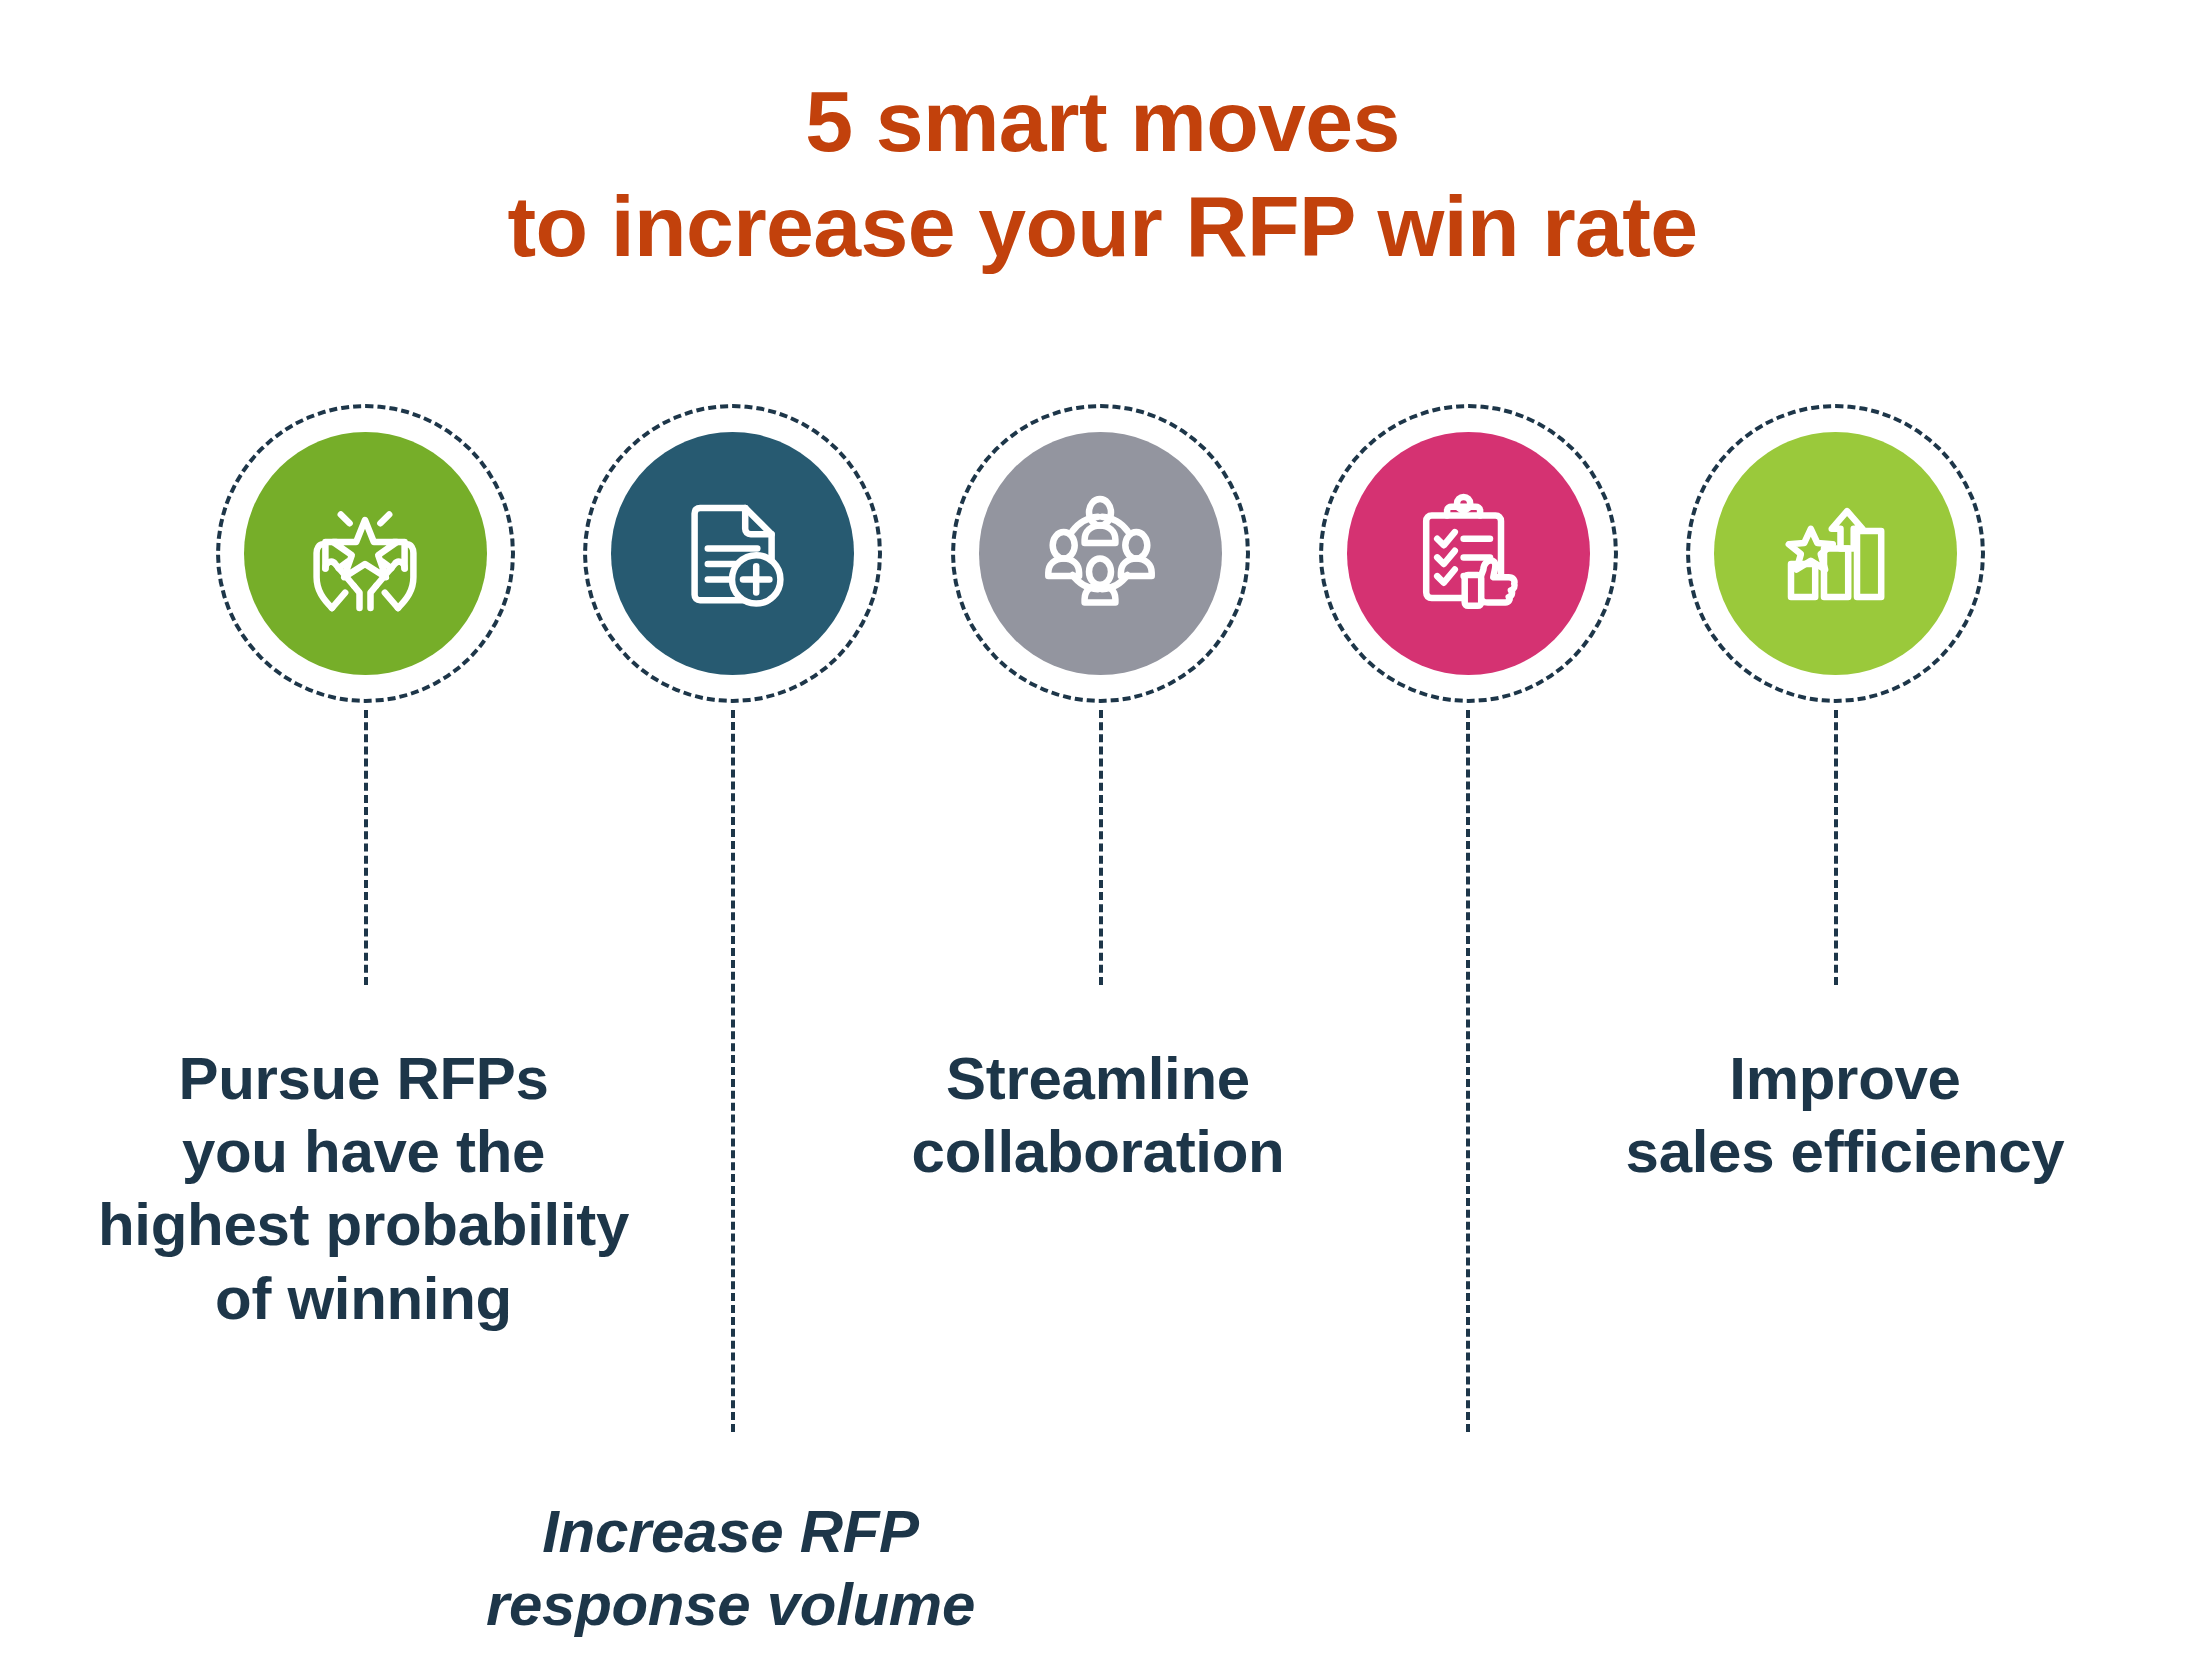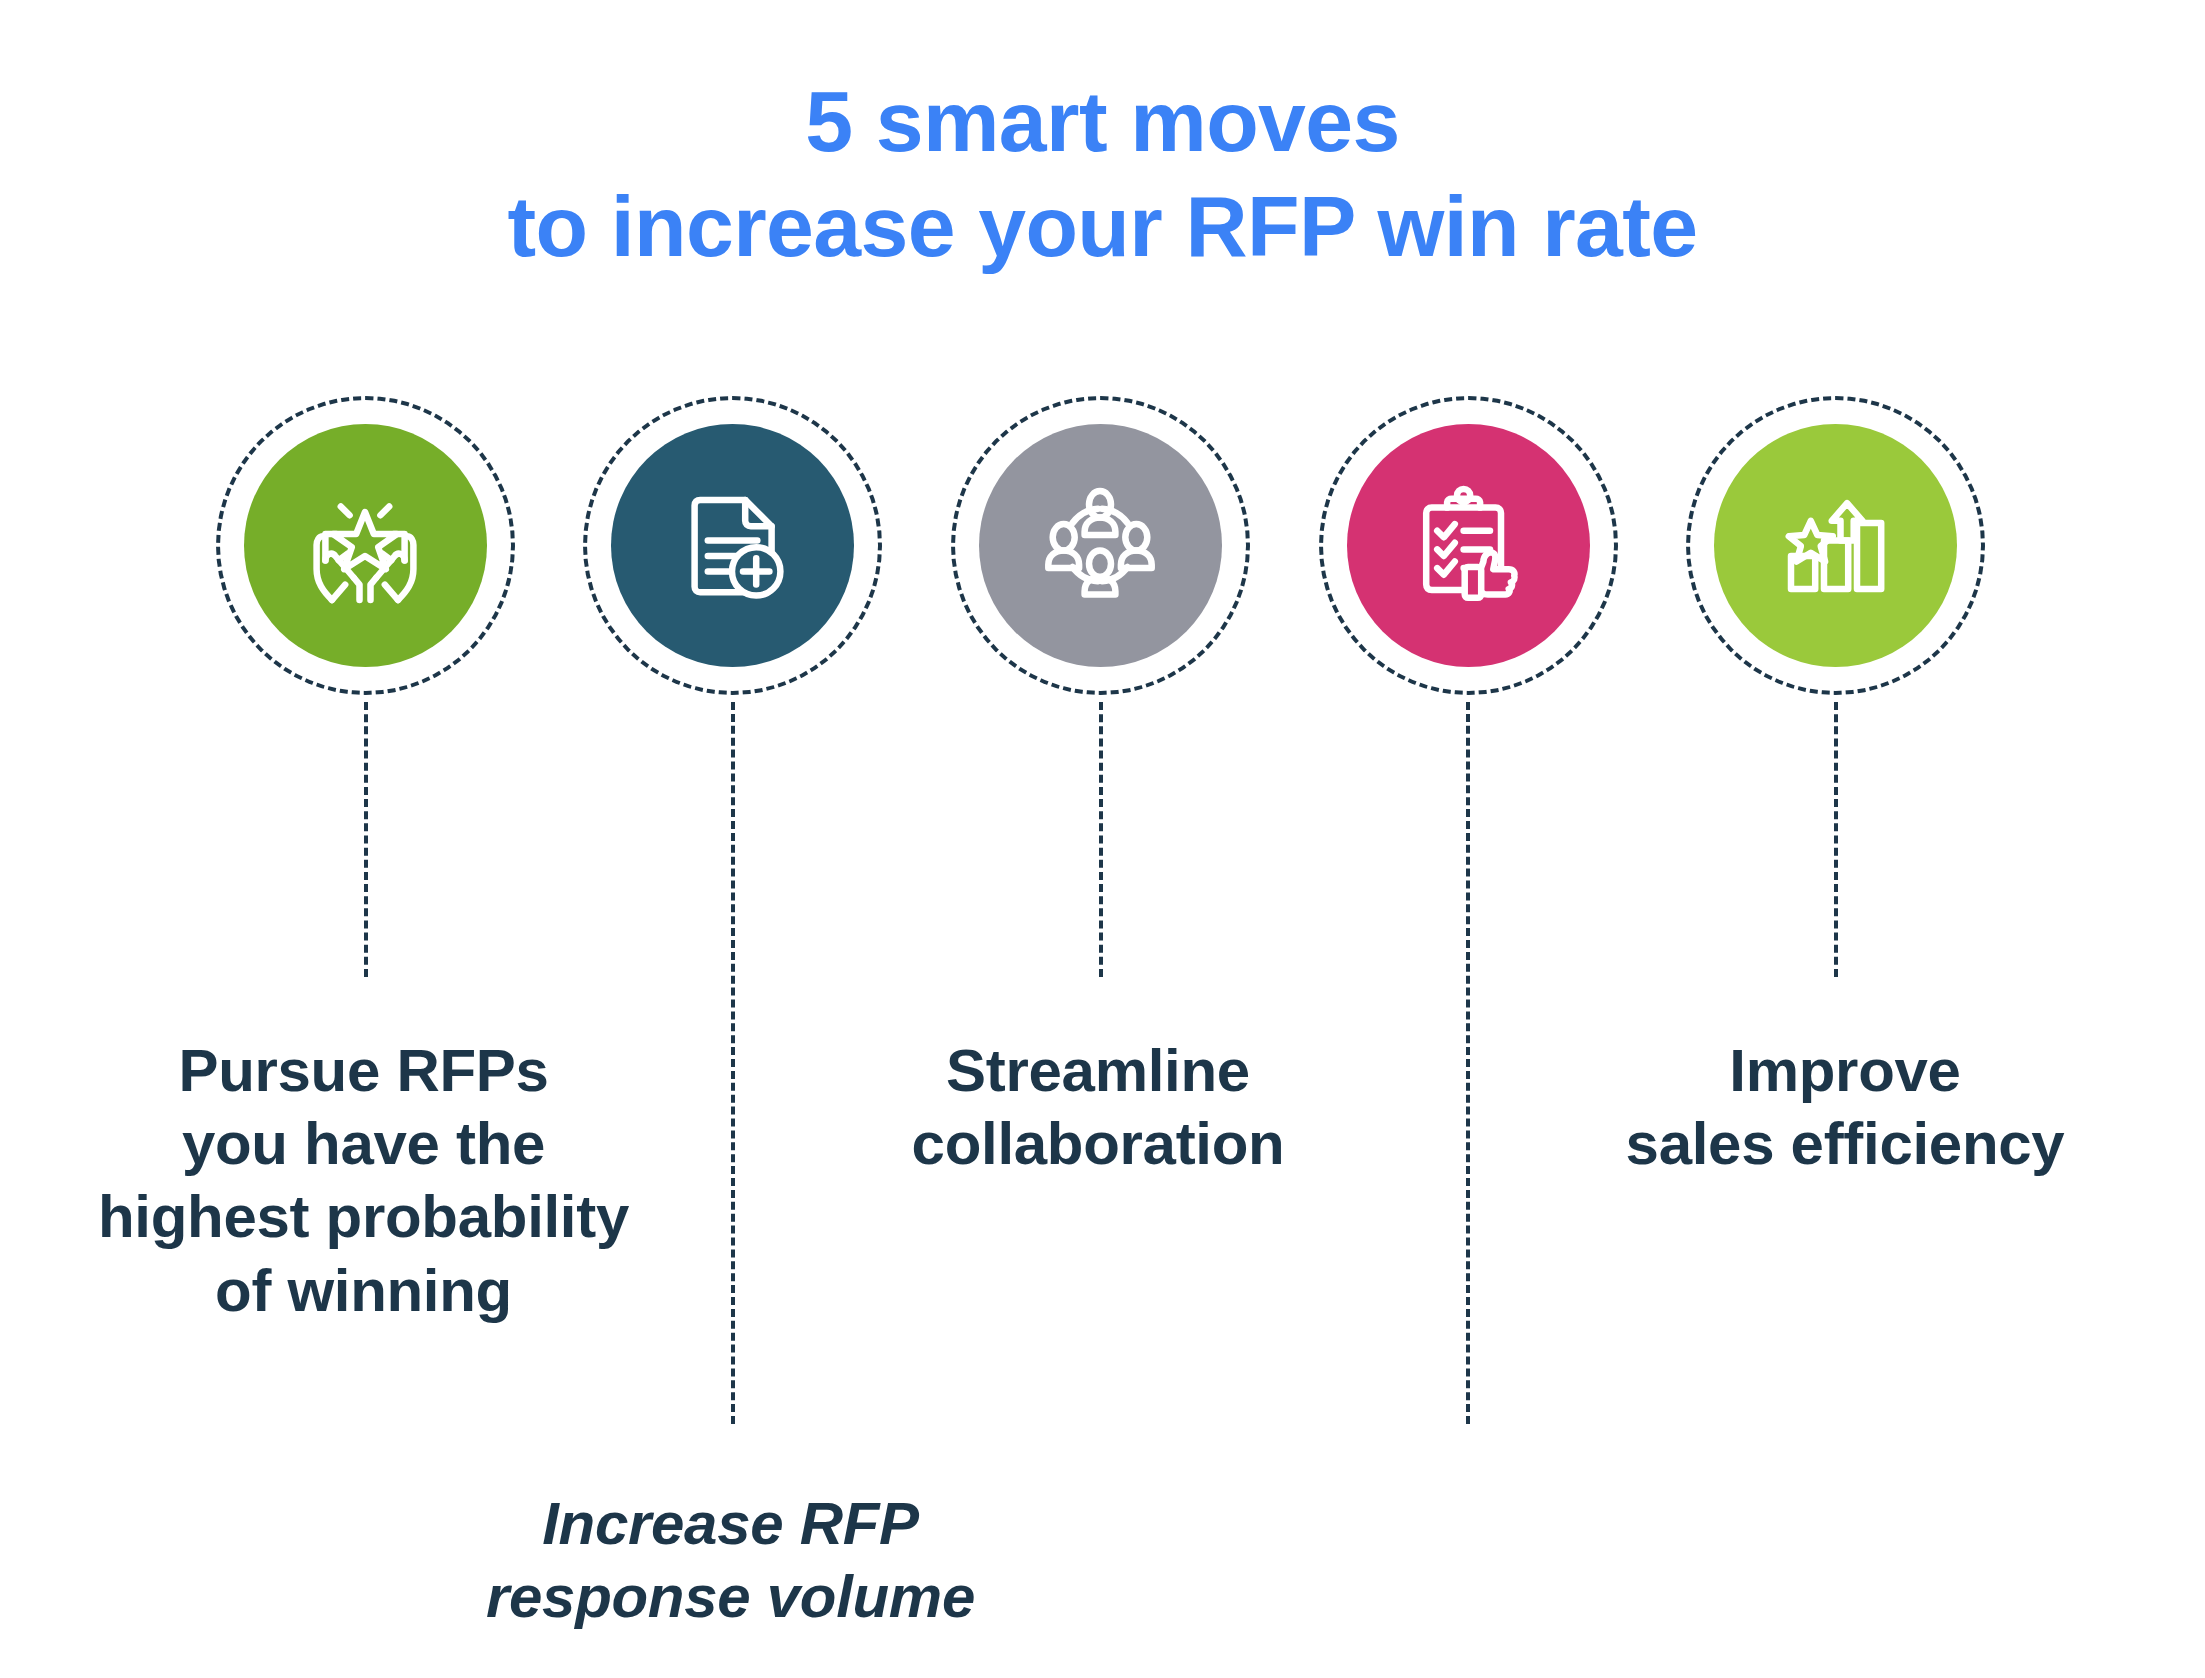--- a/index.html
+++ b/index.html
@@ -22,29 +22,29 @@
   #infographic-title {
     position: absolute;
     left: 0;
     top: 11.5px;
     width: 2205px;
     text-align: center;
     font-size: 86px;
     line-height: 1.22;
     font-weight: 700;
     letter-spacing: -0.6px;
-    color: #3b82f6;
+    color: #c2410c;
     white-space: pre-line;
   }
 
   
   #diagram {
     position: absolute;
     left: 0;
-    top: 0;
+    top: 8px;
     width: 2205px;
     height: 1310px;
   }
 
   
   .node {
     position: absolute;
     width: 299px;
     height: 299px;
     top: 396px;

